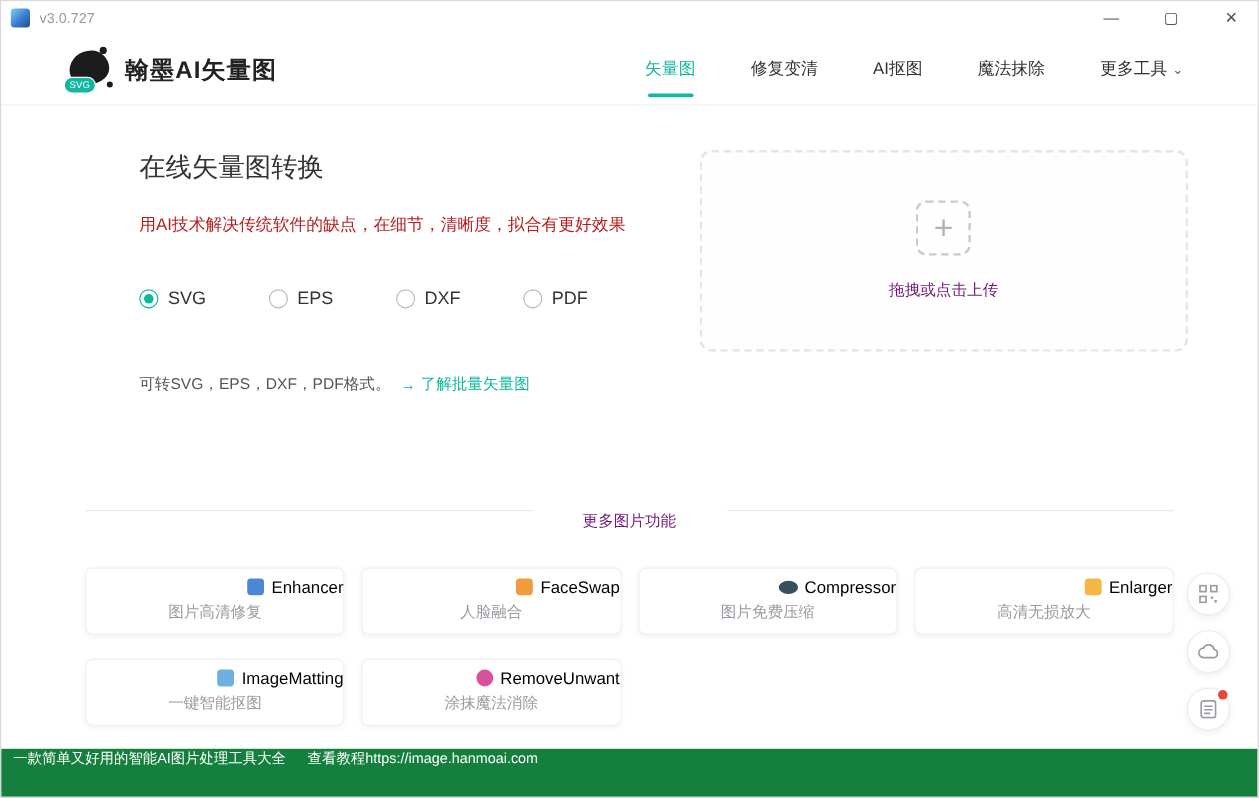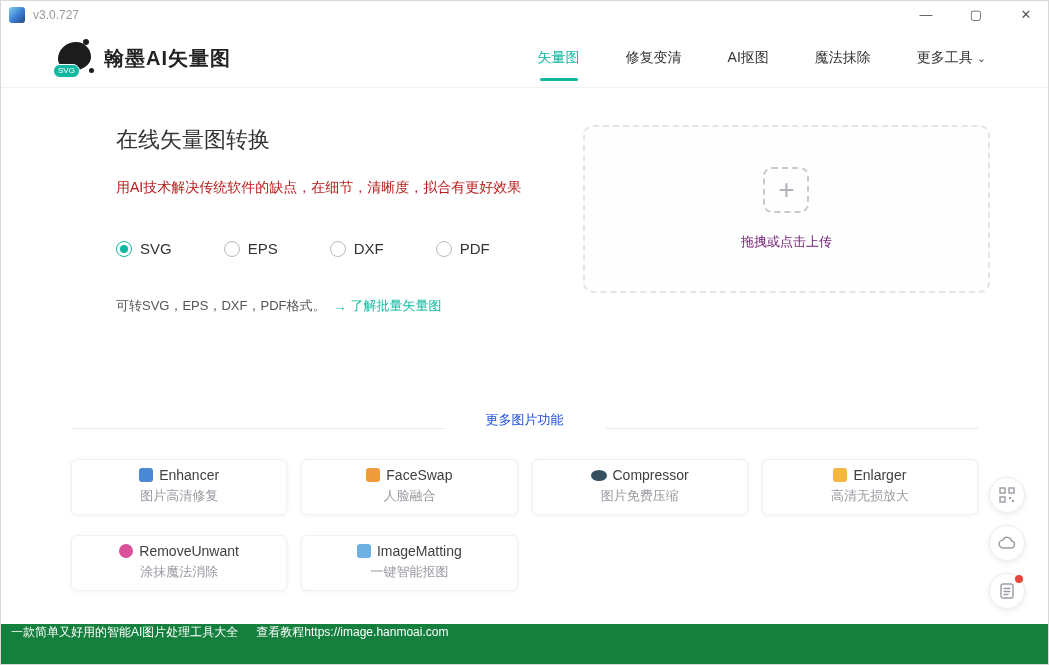--- a/index.html
+++ b/index.html
@@ -41,40 +41,40 @@
   .main-left { width:470px; }
   .page-title { font-size:22px; font-weight:500; color:#333; }
   .desc { font-size:14px; color:#b91c1c; margin-top:22px; line-height:1.5; }
   .formats { display:flex; gap:52px; margin-top:42px; }
   .format { display:flex; align-items:center; gap:8px; font-size:15px; color:#333; cursor:pointer; }
   .radio { width:16px; height:16px; border:1px solid #b9b9bf; border-radius:50%; position:relative;
     background:#fff; flex:none; }
   .format.selected .radio { border-color:#12b7a0; }
   .format.selected .radio::after { content:""; position:absolute; inset:3px; background:#12b7a0;
     border-radius:50%; }
-  .hint-row { margin-top:40px; font-size:13px; color:#555; display:flex; align-items:center; gap:8px; }
+  .hint-row { margin-top:54px; font-size:13px; color:#555; display:flex; align-items:center; gap:8px; }
   .link-group { display:flex; align-items:center; gap:4px; cursor:pointer; }
   .arrow, .link { color:#12b7a0; font-size:13px; }
 
   .upload { margin-left:auto; width:410px; height:168px; border:2px dashed #e4e4ec; border-radius:10px;
     background:#fefefe; display:flex; flex-direction:column; align-items:center; justify-content:center;
     gap:20px; cursor:pointer; }
   .plus-box { width:46px; height:46px; border:2px dashed #c9c9d2; border-radius:9px; display:flex;
     align-items:center; justify-content:center; color:#b2b2bd; font-size:28px; font-weight:300; }
   .upload-text { font-size:13px; color:#701a75; }
 
   
   .more { margin-top:96px; padding:0 70px; }
-  .divider { display:flex; align-items:flex-end; color:#1d4ed8; font-size:13px; }
+  .divider { display:flex; align-items:flex-start; color:#701a75; font-size:13px; }
   .divider .line { flex:1; height:1px; background:#e9e9e9; }
   .divider .divider-title { padding:0 42px; }
   .cards { margin-top:30px; display:grid; grid-template-columns:repeat(4,1fr); gap:20px 14px; }
   .card { background:#fff; border:1px solid #f0f0f2; border-radius:6px; box-shadow:0 1px 5px rgba(0,0,0,.05);
     padding:7px 0 9px; text-align:center; cursor:pointer; }
-  .card-name { font-size:14px; color:#404040; display:flex; align-items:center; justify-content:center; gap:6px; }
+  .card-name { font-size:14px; color:#000000; display:flex; align-items:center; justify-content:flex-end; gap:6px; }
   .card-desc { font-size:13px; color:#9a9aa2; margin-top:4px; }
   .card-icon { width:14px; height:14px; border-radius:3px; display:inline-block; flex:none; }
   .card-icon.round { border-radius:50%; }
   .card-icon.oval { border-radius:50%; width:16px; height:11px; }
 
   
   .fabs { position:absolute; right:23px; top:476px; display:flex; flex-direction:column; gap:12px; }
   .fab { width:36px; height:36px; border-radius:50%; background:#fff; border:1px solid #ececee;
     box-shadow:0 2px 6px rgba(0,0,0,.07); display:flex; align-items:center; justify-content:center;
     position:relative; cursor:pointer; color:#9a9aa2; }
@@ -195,31 +195,31 @@
     </div>
     <div class="card">
       <div class="card-name">
           <span class="card-icon" style="background: rgb(245, 183, 63);"></span>
           <span>Enlarger</span>
         </div>
       <div class="card-desc">高清无损放大</div>
     </div>
     <div class="card">
       <div class="card-name">
+          <span class="card-icon" style="background: rgb(108, 177, 225);"></span>
+          <span>ImageMatting</span>
+        </div>
+      <div class="card-desc">一键智能抠图</div>
+    </div>
+    <div class="card">
+      <div class="card-name">
           <span class="card-icon round" style="background: rgb(217, 80, 155);"></span>
           <span>RemoveUnwant</span>
         </div>
       <div class="card-desc">涂抹魔法消除</div>
-    </div>
-    <div class="card">
-      <div class="card-name">
-          <span class="card-icon" style="background: rgb(108, 177, 225);"></span>
-          <span>ImageMatting</span>
-        </div>
-      <div class="card-desc">一键智能抠图</div>
     </div>
   </div>
 </div>
 
 <div class="fabs">
   <div class="fab">
     <span>
       <svg width="16" height="16" viewBox="0 0 16 16">
           <g fill="none" stroke="#9a9aa2" stroke-width="1.4">
             <rect x="1" y="1" width="5" height="5"></rect>

